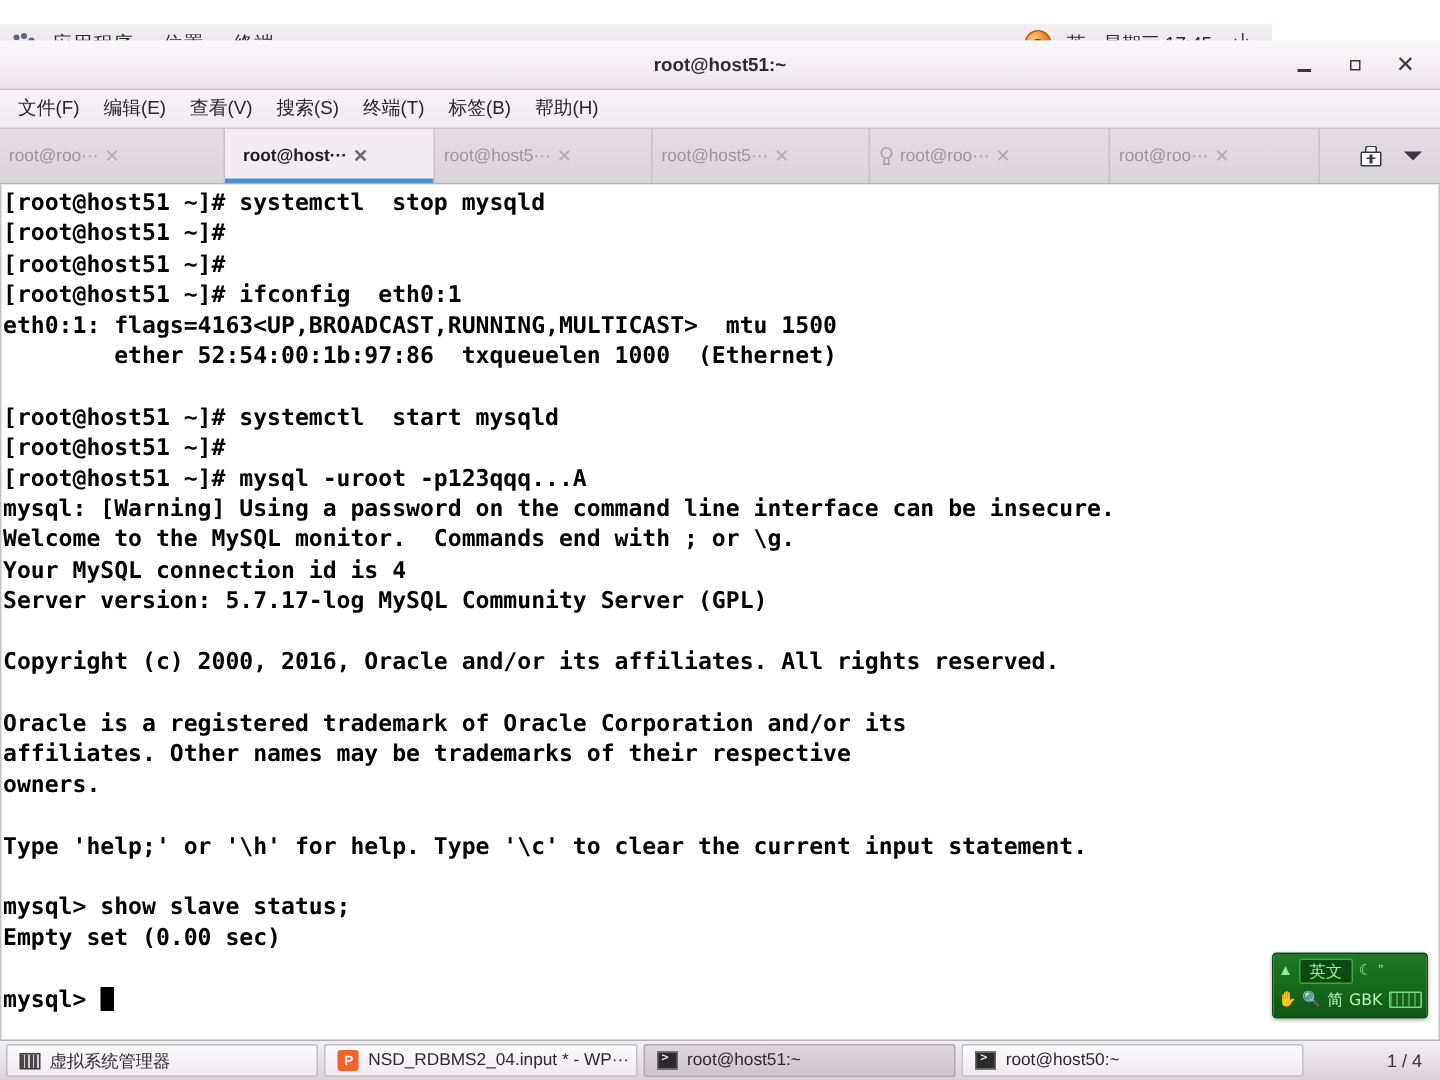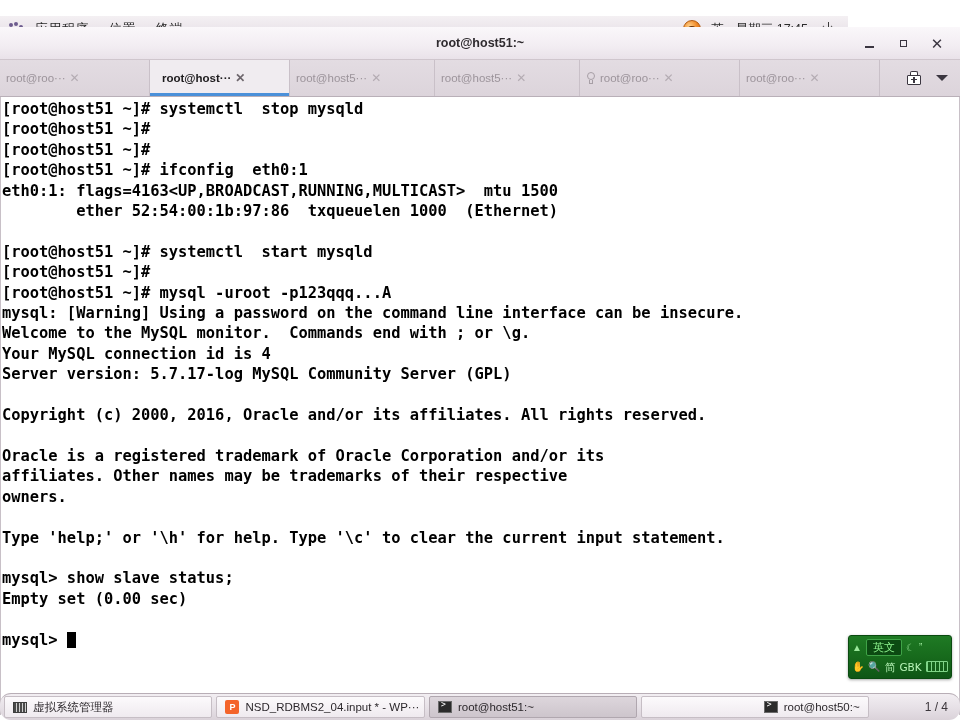--- a/index.html
+++ b/index.html
@@ -391,42 +391,41 @@
     position: absolute;
     left: 0; top: 693px;
     width: 960px;
     height: 27px;
     background: linear-gradient(to bottom, #f2eef2 0%, #e7e1e7 50%, #dad2d9 100%);
     border-top: 1px solid #b8aeb6;
     display: flex;
     align-items: center;
     box-sizing: border-box;
     padding: 0 2px;
-    border-radius: 11px;
   }
   .task-btn {
     height: 22px;
     display: flex;
     align-items: center;
     gap: 6px;
     padding: 0 8px;
     margin: 0 2px;
     font-size: 11.5px;
     color: #2c282c;
     border: 1px solid #c6bec5;
     border-radius: 2px;
     background: linear-gradient(to bottom, #fcfafc 0%, #efeaef 100%);
     box-sizing: border-box;
     overflow: hidden;
     white-space: nowrap;
   }
   .task-btn.w1 { width: 222px; }
   .task-btn.w2 { width: 222px; }
   .task-btn.w3 { width: 222px; }
-  .task-btn.w4 { width: 242px; justify-content: flex-end; }
+  .task-btn.w4 { width: 242px; }
   .task-btn.active {
     background: linear-gradient(to bottom, #ddd6dc 0%, #cdc5cc 100%);
     border-color: #b0a7af;
   }
   .tb-icon-vm {
     flex: 0 0 auto;
     width: 14px; height: 11px;
     background:
       repeating-linear-gradient(to right, #4a4a4a 0 2px, #cfcfcf 2px 3px);
     border: 1px solid #3d3d3d;
@@ -503,20 +502,29 @@
         </span>
       <span class="win-btn">
           <span class="max-glyph"></span>
         </span>
       <span class="win-btn">
           <span class="close-glyph">✕</span>
         </span>
     </div>
   </div>
 
+  <div id="menu-bar">
+    <span class="menu-item">文件(F)</span>
+    <span class="menu-item">编辑(E)</span>
+    <span class="menu-item">查看(V)</span>
+    <span class="menu-item">搜索(S)</span>
+    <span class="menu-item">终端(T)</span>
+    <span class="menu-item">标签(B)</span>
+    <span class="menu-item">帮助(H)</span>
+  </div>
 
   <div id="tab-bar">
     <div class="tab t0">
       <span class="tab-label">root@roo···</span>
       <span class="tab-close">✕</span>
     </div>
     <div class="tab t1 active">
       <span class="tab-label">root@host···</span>
       <span class="tab-close">✕</span>
     </div>

